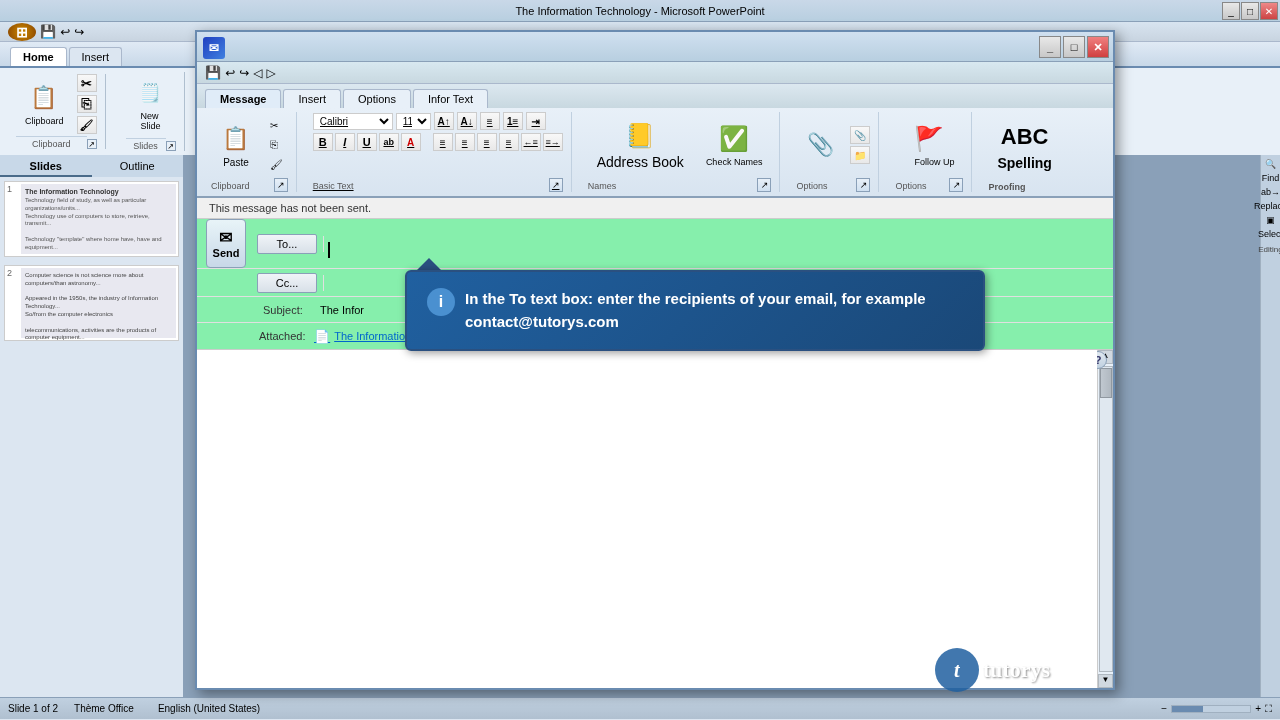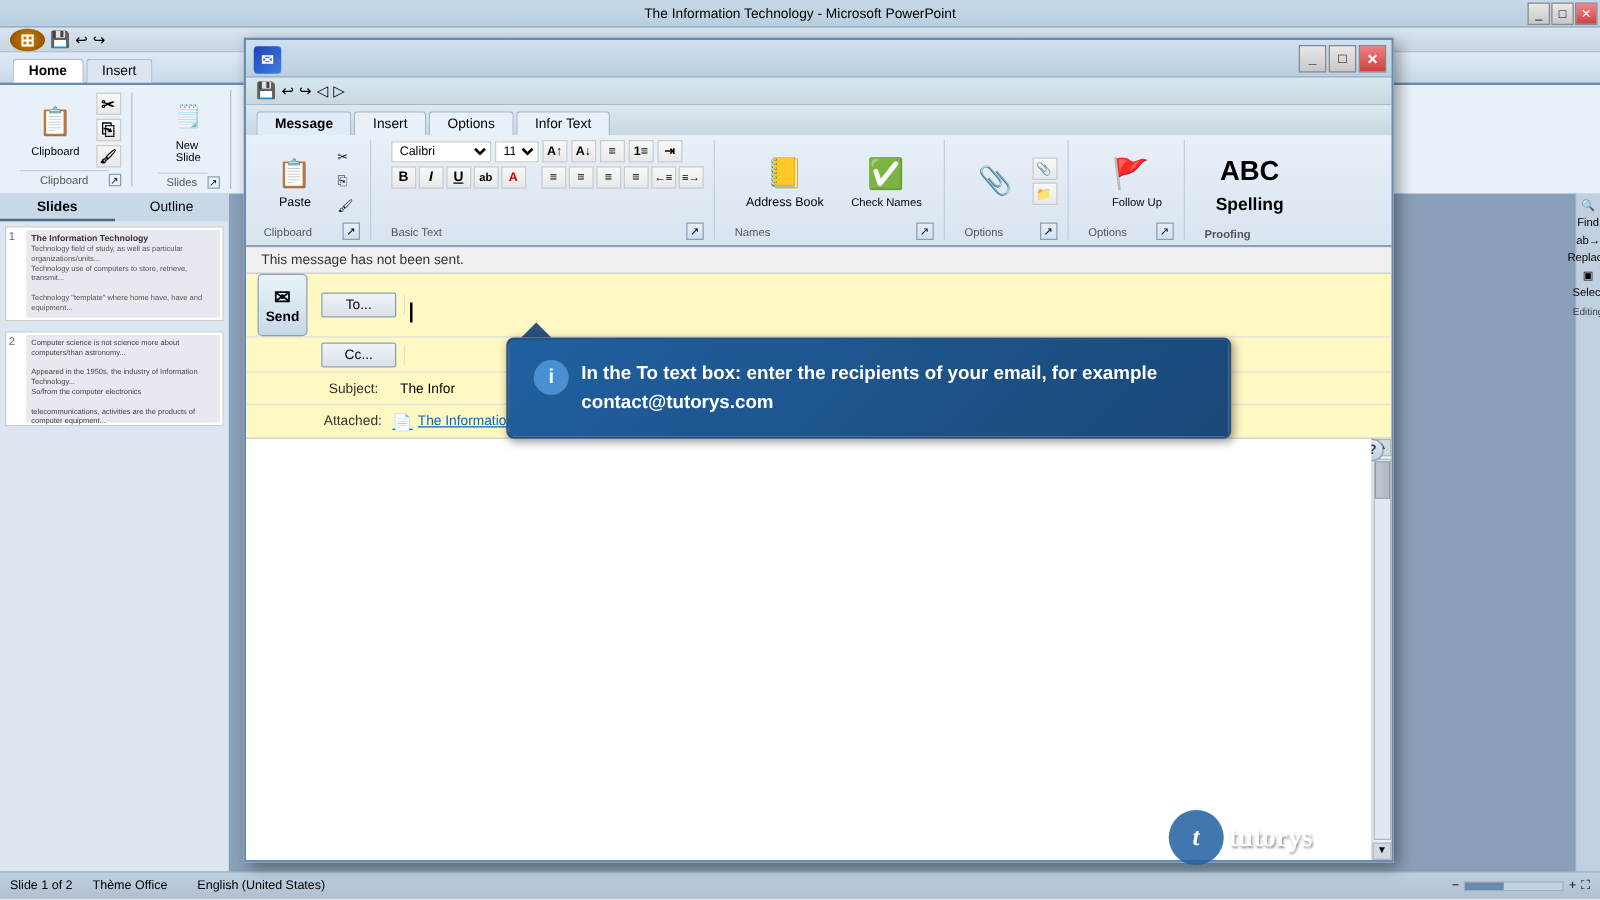--- a/index.html
+++ b/index.html
@@ -291,21 +291,21 @@
       cursor: pointer;
       display: flex; align-items: center; justify-content: center;
     }
 
     
     .email-message-area {
       flex: 1;
       display: flex;
       flex-direction: column;
       overflow: hidden;
-      background: #fef9c3;
+      background: #86efac;
     }
 
     .not-sent-bar {
       background: #f0f0f0;
       border-bottom: 1px solid #ccc;
       padding: 4px 12px;
       font-size: 11px;
       color: #333;
       flex-shrink: 0;
     }
@@ -744,21 +744,21 @@
               <span>🖌</span>
             </div>
         </div>
       </div>
       <div style="display:flex;justify-content:space-between;align-items:center;width:100%;">
         <span class="ribbon-group-label">Clipboard</span>
         <div class="expand-btn">↗</div>
       </div>
     </div>
 
-    <div class="ribbon-group" style="min-width:200px;">
+    <div class="ribbon-group" style="min-width:200px;text-decoration:underline;">
       <div style="display:flex;flex-direction:column;gap:3px;flex:1;">
         <div class="font-controls">
           <select class="font-select">
             <option>Calibri</option>
           </select>
           <select class="font-size-select">
             <option>11</option>
           </select>
           <div class="fmt-btn" style="font-size:10px;">A↑</div>
           <div class="fmt-btn" style="font-size:10px;">A↓</div>
@@ -784,21 +784,21 @@
       <div style="display:flex;justify-content:space-between;align-items:center;width:100%;">
         <span class="ribbon-group-label">Basic Text</span>
         <div class="expand-btn">↗</div>
       </div>
     </div>
 
     <div class="ribbon-group" style="min-width:120px;">
       <div class="ribbon-buttons">
         <div class="ribbon-btn-large">
           <div class="ribbon-btn-icon" style="font-size:24px;">📒</div>
-          <span style="font-size:10px;text-align:center;">Address Book</span>
+          <span style="font-size:14px;text-align:center;">Address Book</span>
         </div>
         <div class="ribbon-btn-large">
           <div class="ribbon-btn-icon" style="font-size:24px;">✅</div>
           <span style="font-size:9px;text-align:center;">Check Names</span>
         </div>
       </div>
       <div style="display:flex;justify-content:space-between;align-items:center;width:100%;">
         <span class="ribbon-group-label">Names</span>
         <div class="expand-btn">↗</div>
       </div>

